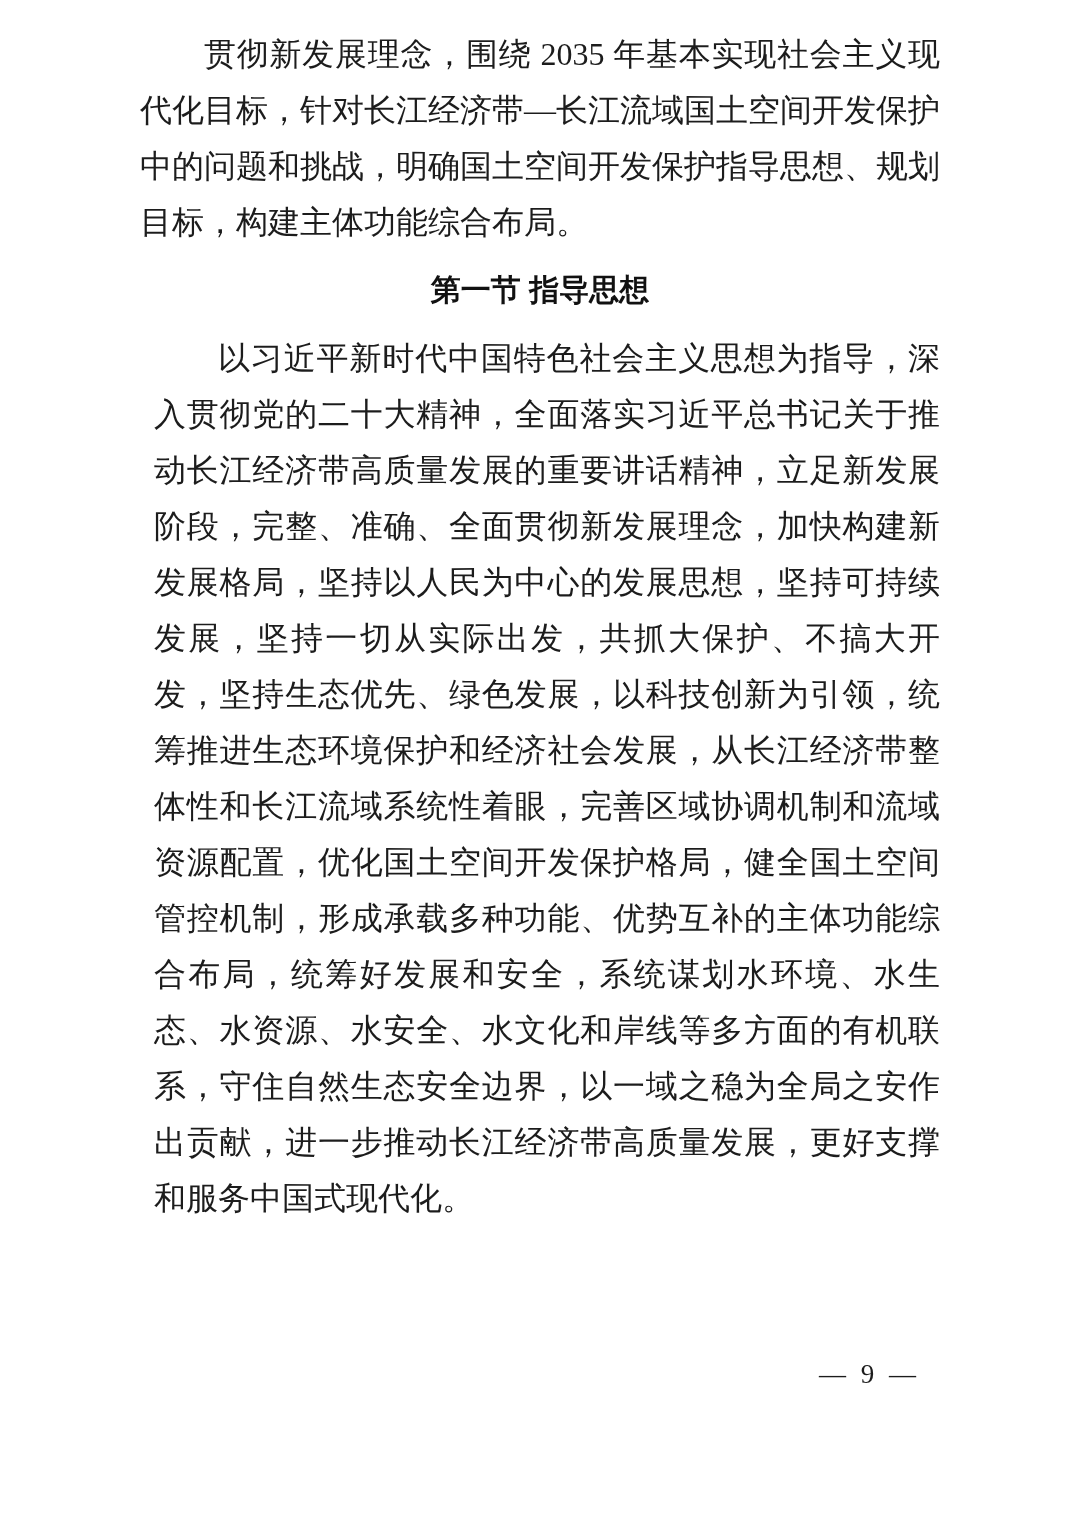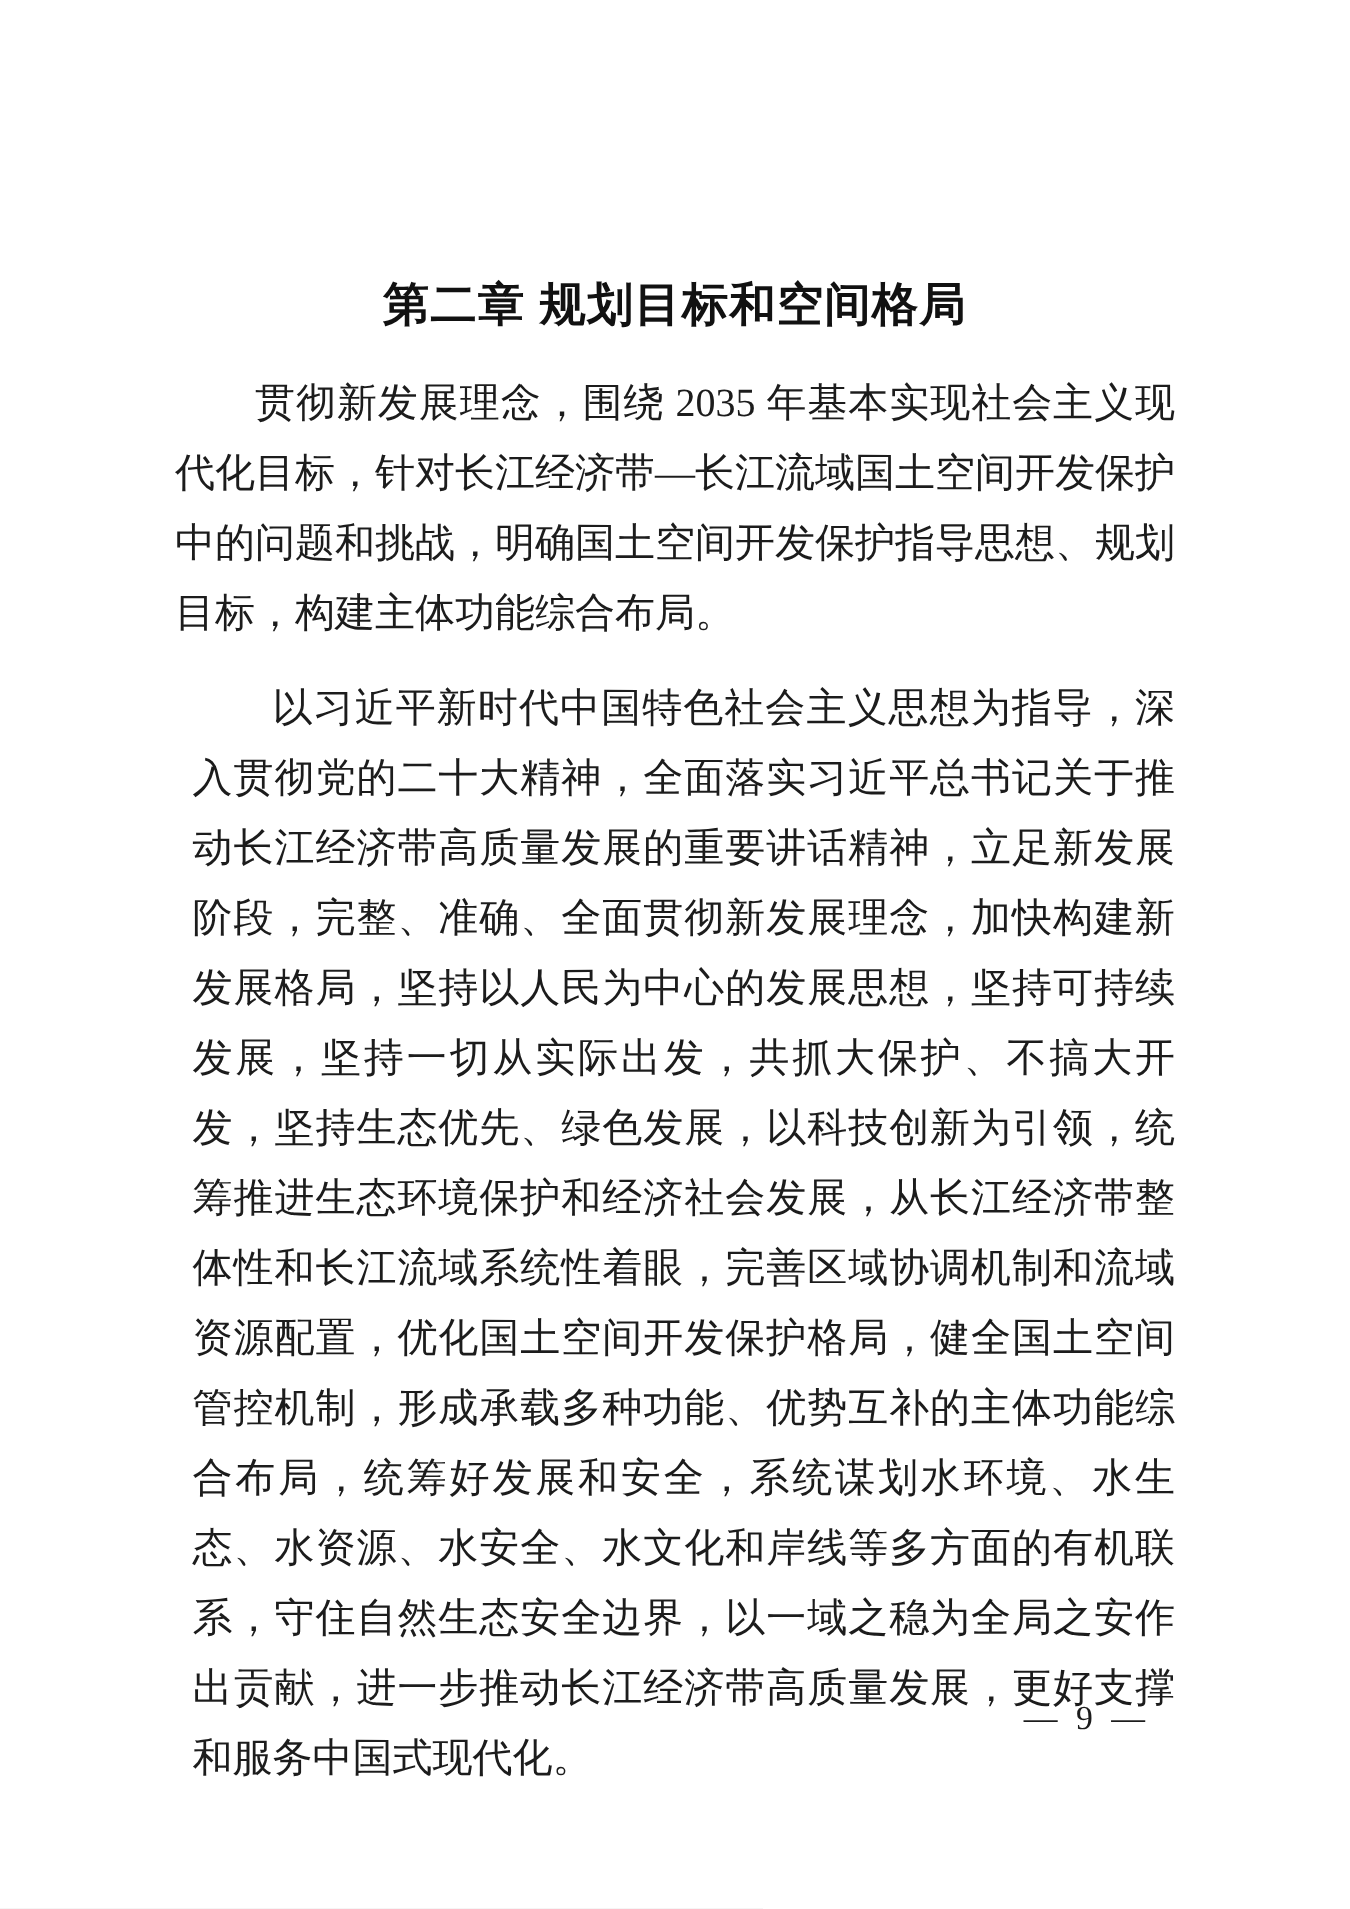--- a/index.html
+++ b/index.html
@@ -64,22 +64,22 @@
     line-height: 32px;
     color: #1c1c1c;
     letter-spacing: 4px;
   }
 </style>
 </head>
 <body>
 
 <div class="page">
   <div class="content">
-    <h1 class="chapter-title">第二章 规划目标和空间格局</h1>
 
     <p class="body-para">贯彻新发展理念，围绕 2035 年基本实现社会主义现代化目标，针对长江经济带—长江流域国土空间开发保护中的问题和挑战，明确国土空间开发保护指导思想、规划目标，构建主体功能综合布局。</p>
 
+    <h2 class="section-title">第一节 指导思想</h2>
 
     <p class="body-para section-para">以习近平新时代中国特色社会主义思想为指导，深入贯彻党的二十大精神，全面落实习近平总书记关于推动长江经济带高质量发展的重要讲话精神，立足新发展阶段，完整、准确、全面贯彻新发展理念，加快构建新发展格局，坚持以人民为中心的发展思想，坚持可持续发展，坚持一切从实际出发，共抓大保护、不搞大开发，坚持生态优先、绿色发展，以科技创新为引领，统筹推进生态环境保护和经济社会发展，从长江经济带整体性和长江流域系统性着眼，完善区域协调机制和流域资源配置，优化国土空间开发保护格局，健全国土空间管控机制，形成承载多种功能、优势互补的主体功能综合布局，统筹好发展和安全，系统谋划水环境、水生态、水资源、水安全、水文化和岸线等多方面的有机联系，守住自然生态安全边界，以一域之稳为全局之安作出贡献，进一步推动长江经济带高质量发展，更好支撑和服务中国式现代化。</p>
   </div>
 
   <div class="page-number">— 9 —</div>
 </div>
 
 </body></html>

